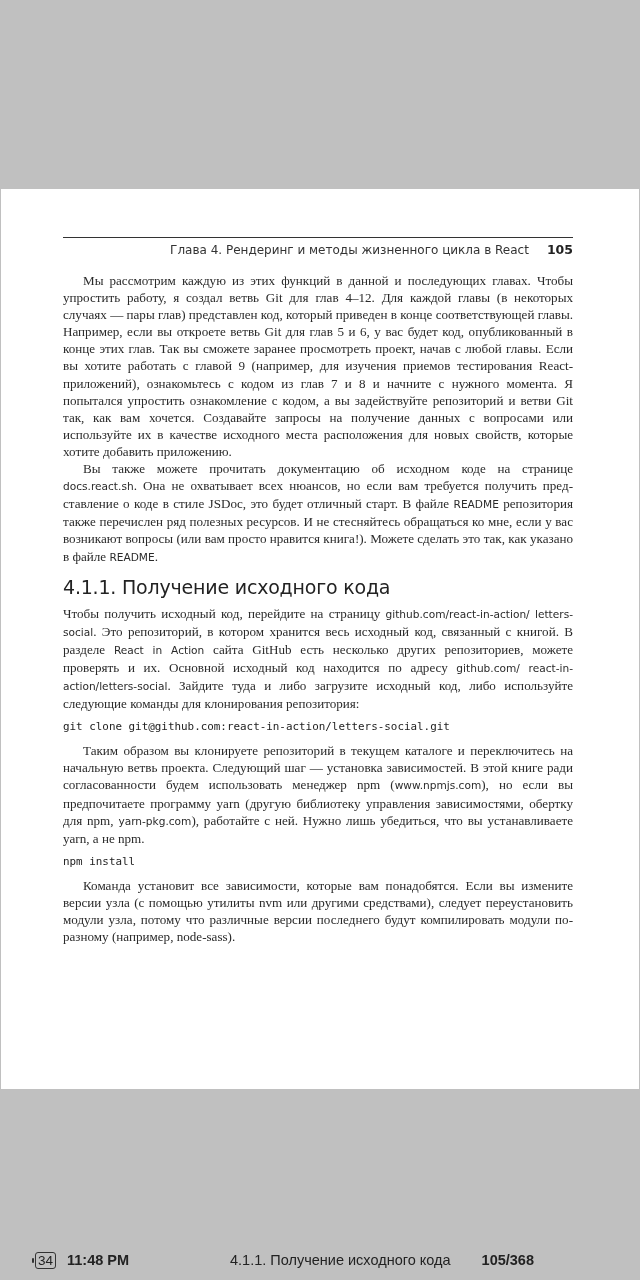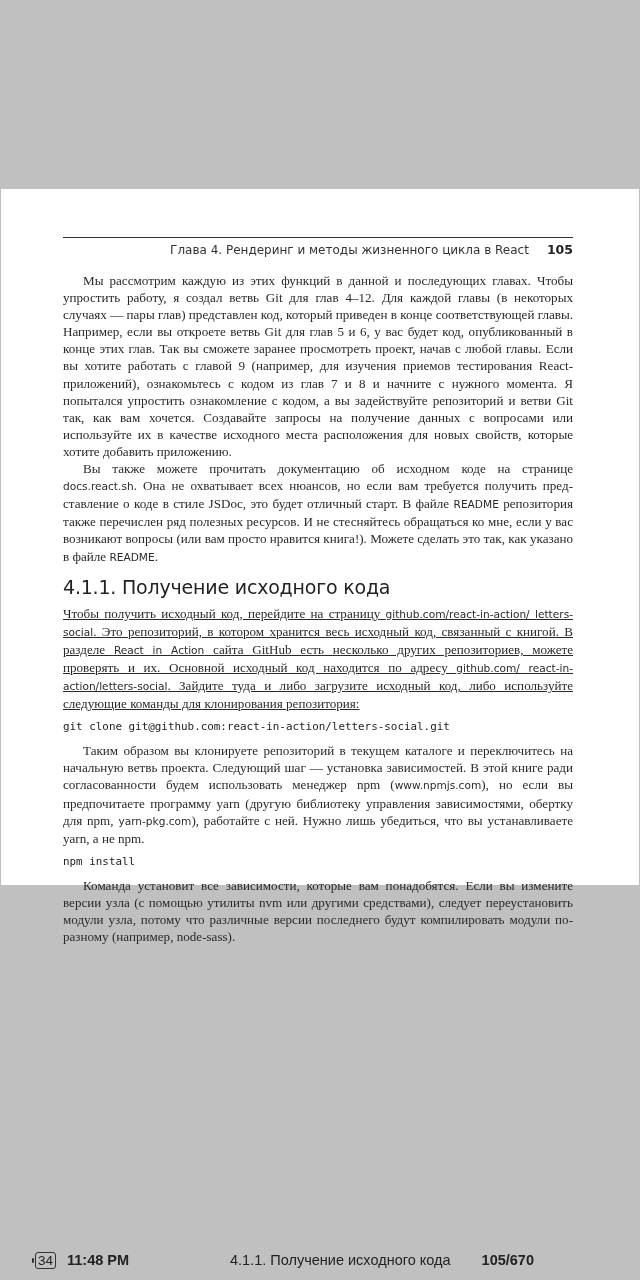--- a/index.html
+++ b/index.html
@@ -7,21 +7,21 @@
     width: 640px; height: 1280px;
     background: #c0c0c0;
     position: relative;
     overflow: hidden;
     font-family: "Liberation Serif", "DejaVu Serif", serif;
     color: #2a2a2a;
   }
   .page {
     position: absolute;
     left: 1px; top: 189px;
-    width: 638px; height: 696px;
+    width: 638px; height: 900px;
     background: #ffffff;
   }
   .header-rule {
     position: absolute;
     left: 62px; top: 48px;
     width: 510px; height: 0;
     border-top: 1.5px solid #333;
   }
   .running-head {
     position: absolute;
@@ -36,21 +36,21 @@
   .body-text {
     position: absolute;
     left: 62px; top: 83px;
     width: 510px;
     font-size: 13.1px;
     line-height: 17.1px;
     text-align: justify;
     hyphens: manual;
   }
   .body-text p { margin: 0; text-indent: 20px; }
-  .body-text p.noindent { text-indent: 0; text-decoration: underline; }
+  .body-text p.noindent { text-indent: 0; }
   .sans { font-family: "DejaVu Sans", sans-serif; font-size: 10.6px; }
   h2.section {
     font-family: "DejaVu Sans", sans-serif;
     font-weight: normal;
     font-size: 19px;
     margin: 13px 0 9px 0;
     color: #222;
     letter-spacing: -0.2px;
   }
   pre.code {
@@ -105,14 +105,14 @@
     <pre class="code">npm install</pre>
 
     <p>Команда установит все зависимости, которые вам понадобятся. Если вы измените версии узла (с помощью утилиты nvm или другими средствами), следует переуста­новить модули узла, потому что различные версии последнего будут компилировать модули по-разному (например, node-sass).</p>
   </div>
 </div>
 
 <div class="status-bar">
   <span class="battery"><span>34</span></span>
   <span class="clock">11:48 PM</span>
   <span class="chapter-title">4.1.1. Получение исходного кода</span>
-  <span class="page-count">105/670</span>
+  <span class="page-count">105/368</span>
 </div>
 
 </body></html>

